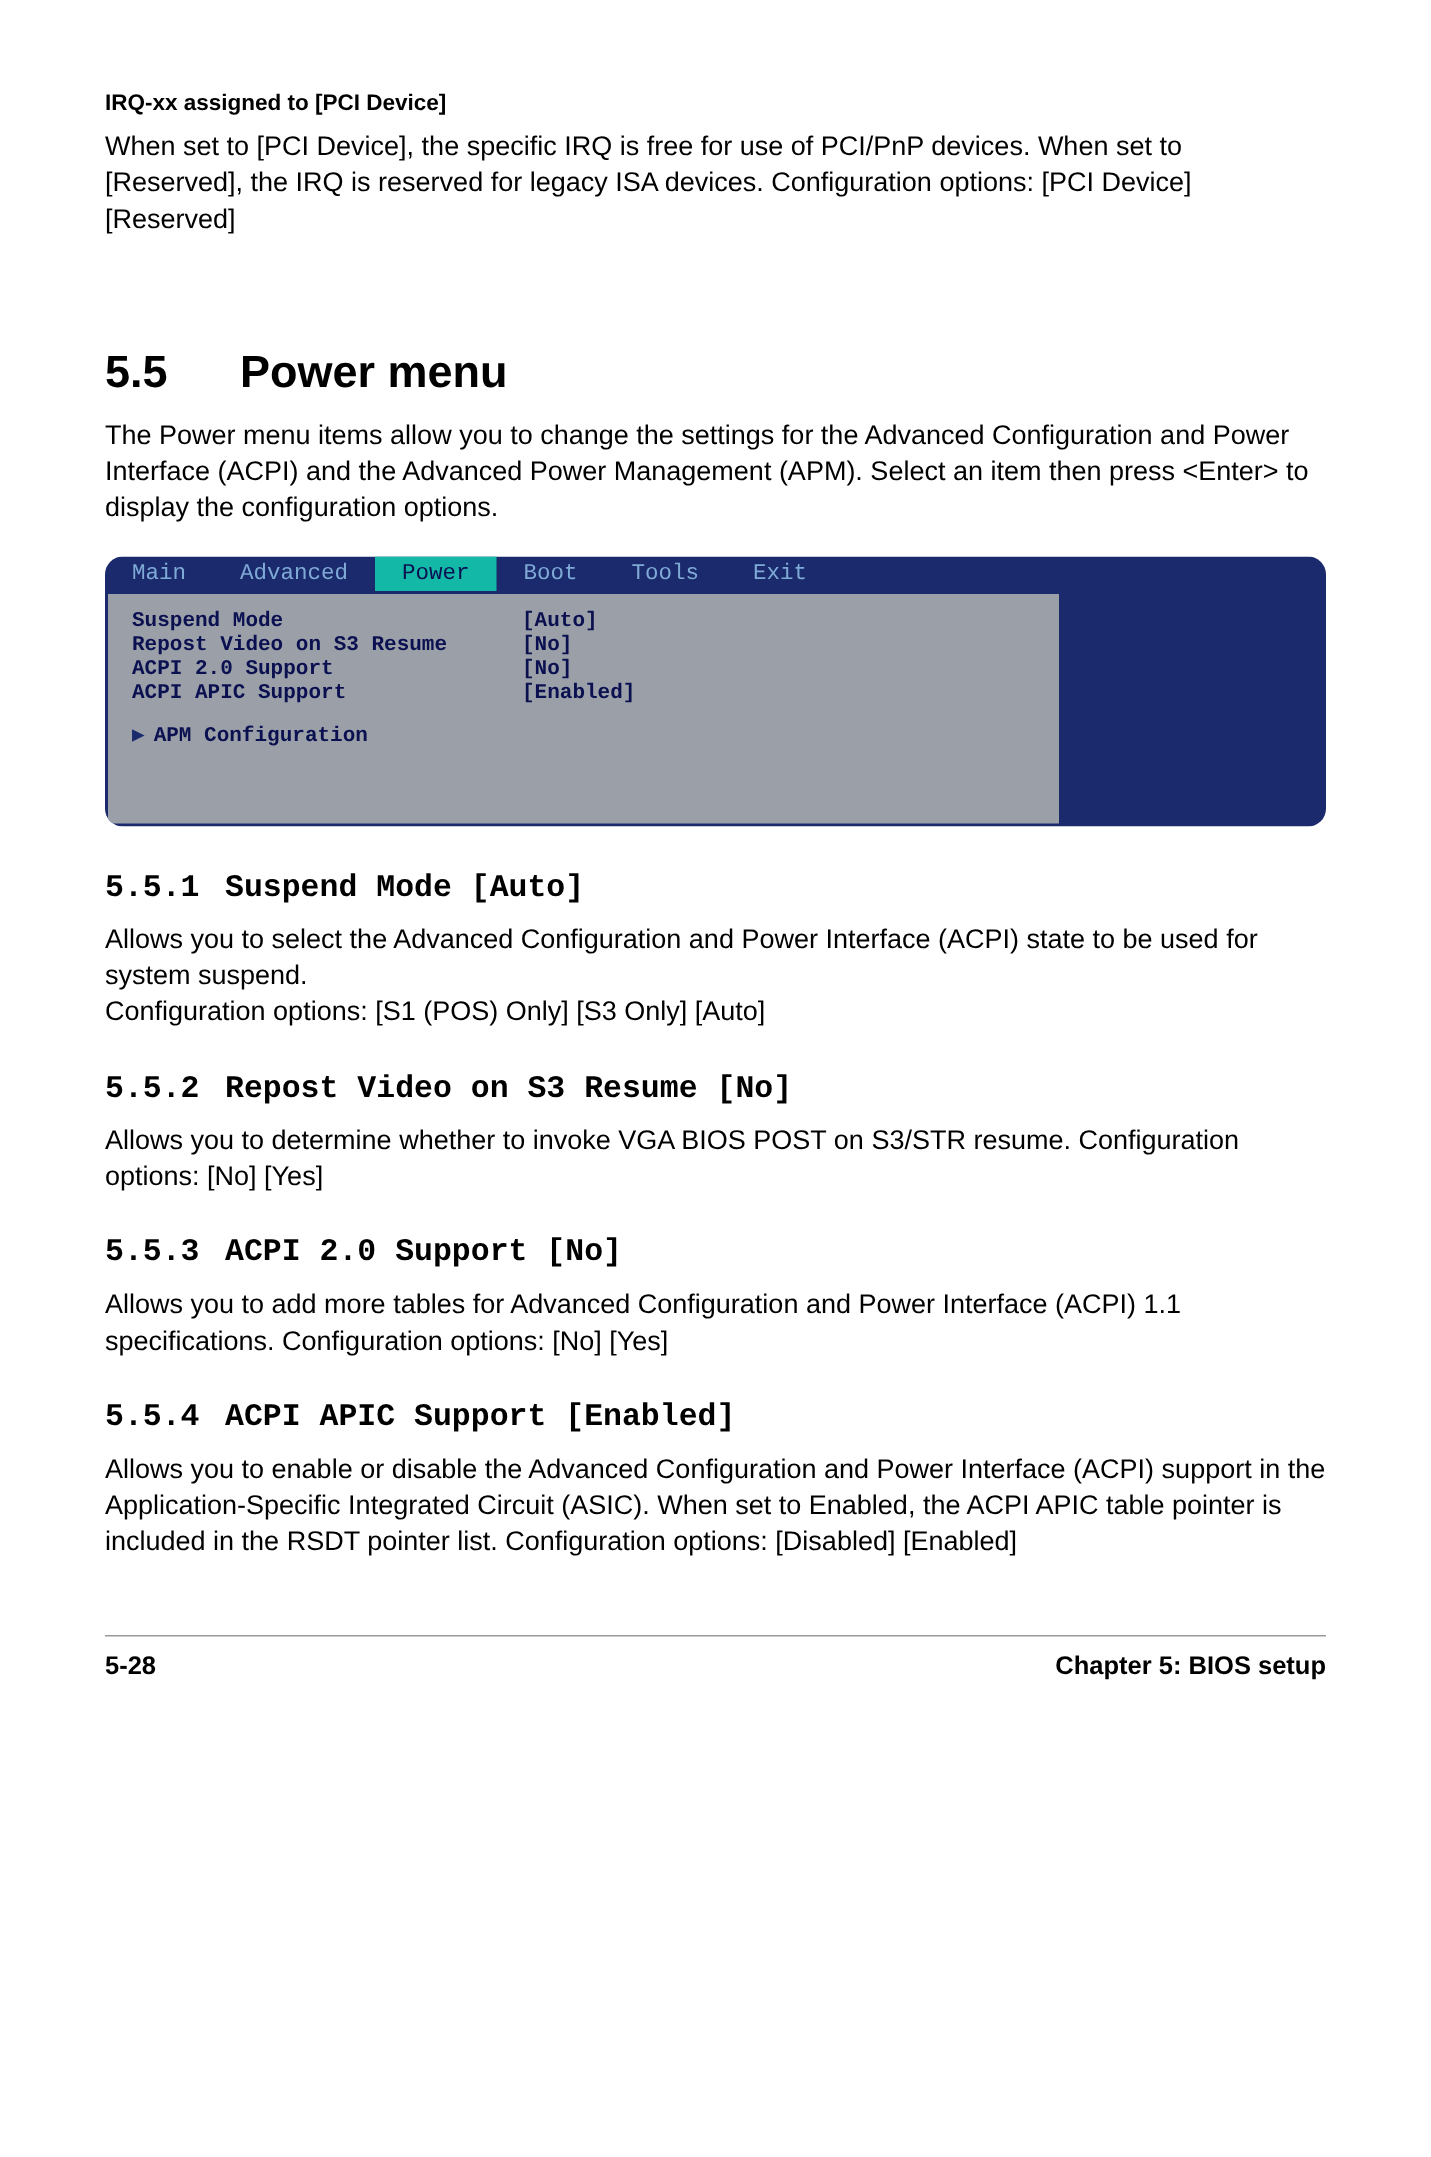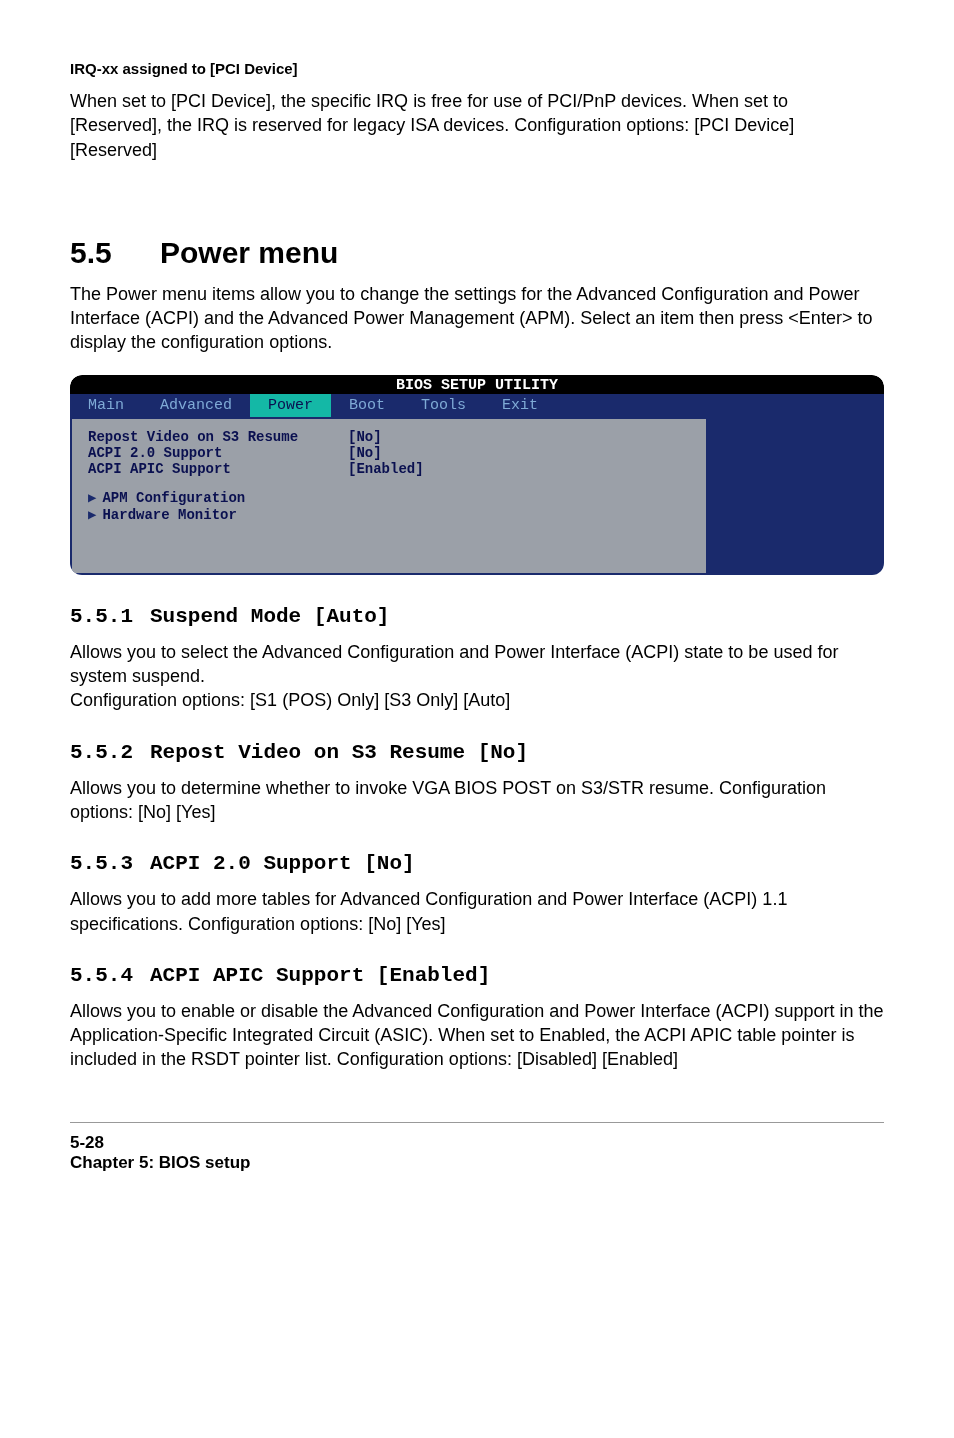--- a/index.html
+++ b/index.html
@@ -16,21 +16,20 @@
       font-size: 18px;
     }
     .h-irq {
       font-size: 15px;
       font-weight: bold;
       margin-bottom: 8px;
     }
     .para {
       line-height: 1.35;
       margin-bottom: 20px;
-      margin-top: 12px;
     }
     .h1 {
       font-size: 30px;
       font-weight: bold;
       margin-top: 40px;
       margin-bottom: 12px;
     }
     .h1 .num {
       display: inline-block;
       width: 90px;
@@ -108,67 +107,68 @@
       margin-top: 28px;
       margin-bottom: 10px;
       font-family: Liberation Mono, monospace;
     }
     .h2 .num {
       display: inline-block;
       width: 80px;
     }
     .footer {
       display: flex;
-      justify-content: flex-end;
+      justify-content: space-between;
       border-top: 1px solid #999;
       padding-top: 10px;
       margin-top: 50px;
       font-size: 17px;
       font-weight: bold;
-      flex-direction: column;
     }
   </style>
 </head>
 <body>
 
 <div class="h-irq">IRQ-xx assigned to [PCI Device]</div>
 <p class="para">When set to [PCI Device], the specific IRQ is free for use of PCI/PnP devices. When set to [Reserved], the IRQ is reserved for legacy ISA devices. Configuration options: [PCI Device] [Reserved]</p>
 
 <div class="h1">
   <span class="num">5.5</span><span>Power menu</span>
 </div>
 <p class="para">The Power menu items allow you to change the settings for the Advanced Configuration and Power Interface (ACPI) and the Advanced Power Management (APM). Select an item then press &lt;Enter&gt; to display the configuration options.</p>
 
 <div class="bios-box">
-  <div class="bios-title">BIOS SETUP UTILITY</div>
   <div class="bios-tabs">
     <div class="tab">Main</div>
     <div class="tab">Advanced</div>
     <div class="tab active">Power</div>
     <div class="tab">Boot</div>
     <div class="tab">Tools</div>
     <div class="tab">Exit</div>
   </div>
   <div class="bios-body">
     <div class="bios-main">
+      <div class="bios-row">
+        <div class="k">Suspend Mode</div>
+        <div>[Auto]</div>
+      </div>
       <div class="bios-row">
         <div class="k">Repost Video on S3 Resume</div>
         <div>[No]</div>
       </div>
       <div class="bios-row">
         <div class="k">ACPI 2.0 Support</div>
         <div>[No]</div>
       </div>
       <div class="bios-row">
         <div class="k">ACPI APIC Support</div>
         <div>[Enabled]</div>
       </div>
       <div class="bios-sub">
         <div><span class="arrow">▶</span><span>APM Configuration</span></div>
-        <div><span class="arrow">▶</span><span>Hardware Monitor</span></div>
       </div>
     </div>
     <div class="bios-side"></div>
   </div>
 </div>
 
 <div class="h2">
   <span class="num">5.5.1</span><span>Suspend Mode [Auto]</span>
 </div>
 <p class="para" style="white-space: pre-line">Allows you to select the Advanced Configuration and Power Interface (ACPI) state to be used for system suspend.

